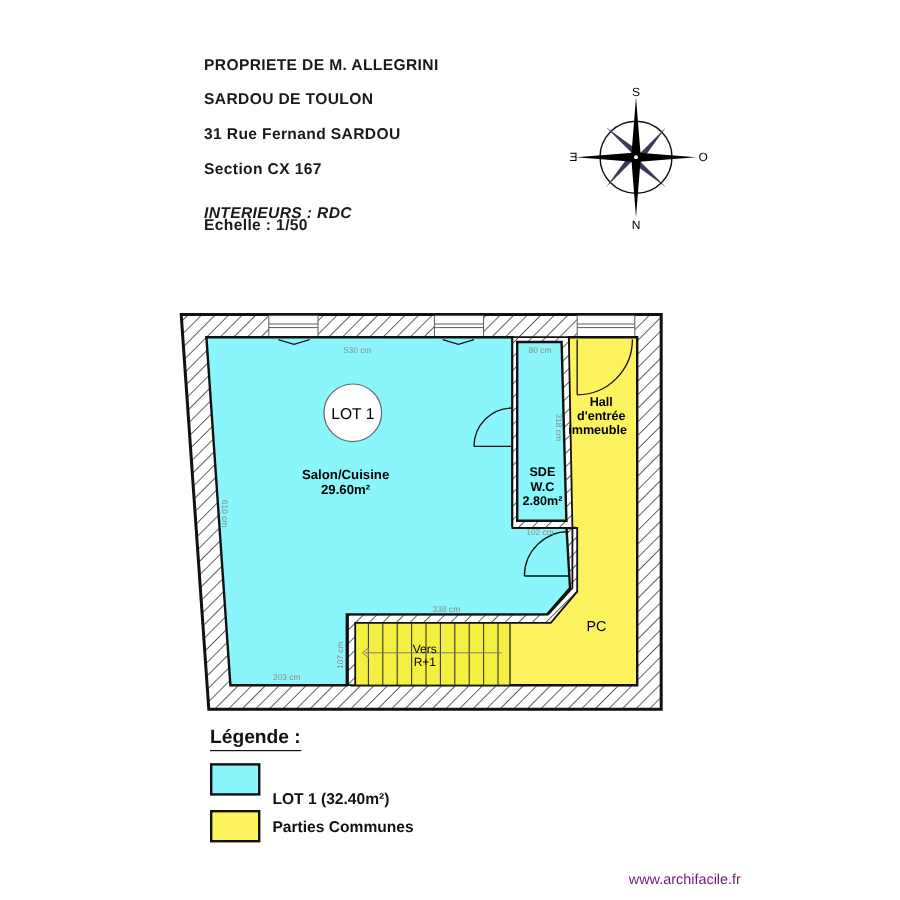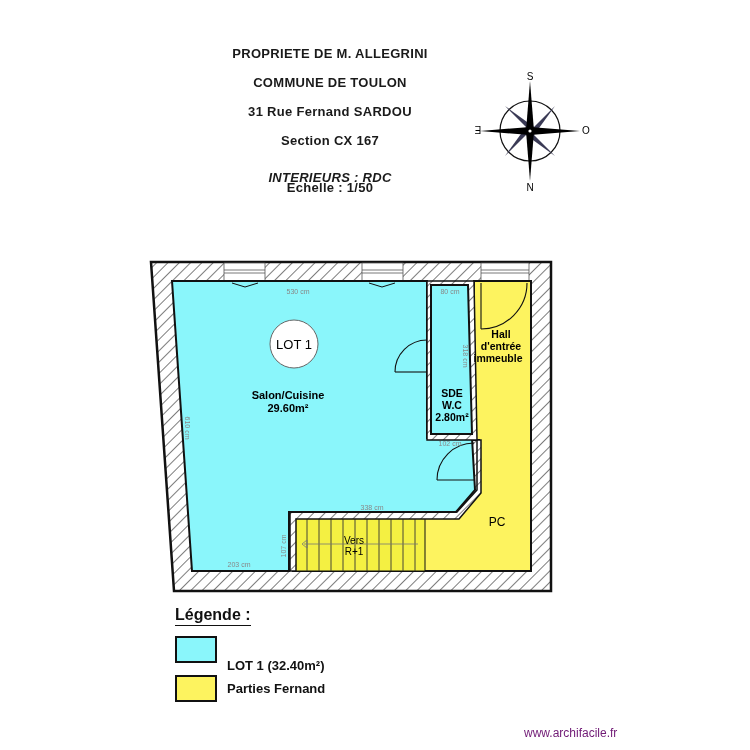--- a/index.html
+++ b/index.html
@@ -1,34 +1,34 @@
 <!DOCTYPE html>
 <html><head>
 <meta charset="utf-8">
 <style>
   html, body { margin:0; padding:0; background:#ffffff; }
   body { width:750px; height:750px; position:relative; overflow:hidden;
          font-family:"Liberation Sans", sans-serif; color:#111; }
-  .title-line { position:absolute; left:170px; width:320px; text-align:center;
+  .title-line { position:absolute; left:170px; width:320px; 
                 font-weight:bold; font-size:13px; letter-spacing:0.3px; color:#1a1a1a; }
   svg { position:absolute; left:0; top:0; }
   .legend-title { position:absolute; left:175px; top:606px; font-weight:bold; font-size:16px;
                   border-bottom:1.5px solid #111; padding-bottom:1px; }
   .legend-swatch { position:absolute; left:175px; width:42px; height:27px;
                    border:2.5px solid #111; box-sizing:border-box; }
   .legend-label { position:absolute; left:227px; font-weight:bold; font-size:13px; }
   .footer { position:absolute; left:524px; top:726px; font-size:12px; color:#701a75; }
   .txt { font-family:"Liberation Sans", sans-serif; }
 </style>
 </head>
 <body>
 
 <div>
   <div class="title-line" style="top:46px;">PROPRIETE DE M. ALLEGRINI</div>
-  <div class="title-line" style="top:75px;">COMMUNE DE TOULON</div>
+  <div class="title-line" style="top:75px;">SARDOU DE TOULON</div>
   <div class="title-line" style="top:104px;">31 Rue Fernand SARDOU</div>
   <div class="title-line" style="top:133px;">Section CX 167</div>
   <div class="title-line" style="top:170px;font-style:italic;">INTERIEURS : RDC</div>
   <div class="title-line" style="top:180px;">Echelle : 1/50</div>
 </div>
 
 <svg width="750" height="750" viewBox="0 0 750 750">
   <defs>
     <pattern id="hatch" width="8" height="8" patternUnits="userSpaceOnUse" patternTransform="rotate(45)">
       <rect width="8" height="8" fill="#ffffff"></rect>
@@ -164,16 +164,16 @@
     <text class="txt" x="0" y="0" text-anchor="middle" transform="translate(463,356) rotate(90)">318 cm</text>
     <text class="txt" x="0" y="0" text-anchor="middle" transform="translate(286,546) rotate(-90)">107 cm</text>
   </g>
 </svg>
 
 <div>
   <div class="legend-title">Légende :</div>
   <div class="legend-swatch" style="top:636px; background:#8af6fb;"></div>
   <div class="legend-label" style="top:642px;margin-top:16px;">LOT 1 (32.40m²)</div>
   <div class="legend-swatch" style="top:675px; background:#fdf35f;"></div>
-  <div class="legend-label" style="top:681px;">Parties Fernand</div>
+  <div class="legend-label" style="top:681px;">Parties Communes</div>
 </div>
 
 <div class="footer">www.archifacile.fr</div>
 
 </body></html>

